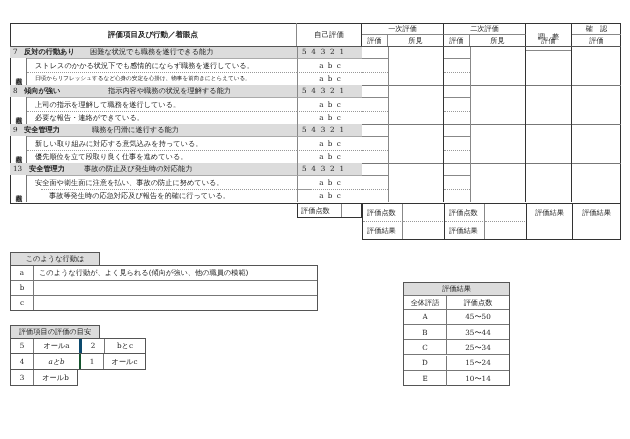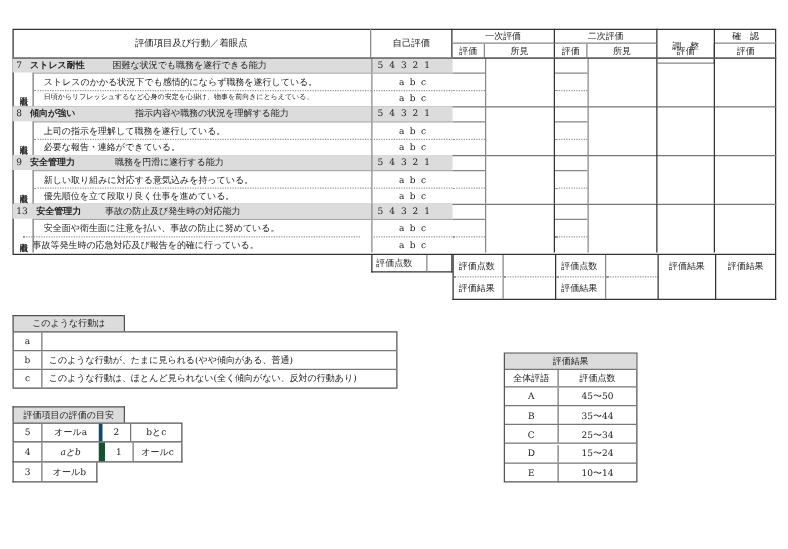--- a/index.html
+++ b/index.html
@@ -8,41 +8,41 @@
   .t{font-size:7.2px;line-height:1;white-space:nowrap;}
   .center{display:flex;align-items:center;justify-content:center;}
   .left{display:flex;align-items:center;}
   .gray{background:#dcdcdc;}
 </style>
 </head>
 <body>
 
 <div class="abs" style="left:10px;top:23px;width:611px;height:181px;border:1.5px solid #333;"></div>
 
-<div class="abs center t" style="left:10px;top:23px;width:287px;height:23px;border-right:1px solid #888;font-size:7.5px;">評価項目及び行動／着眼点</div>
+<div class="abs center t" style="left:10px;top:23px;width:287px;height:23px;border-right:1px solid #888;font-size:7.5px;font-weight:bold;">評価項目及び行動／着眼点</div>
 <div class="abs center t" style="left:297px;top:23px;width:65px;height:23px;border-right:1.5px solid #333;font-size:7.5px;">自己評価</div>
 
 <div class="abs center t" style="left:362px;top:23px;width:82px;height:12px;border-bottom:1px solid #888;border-right:1.5px solid #333;">一次評価</div>
 <div class="abs center t" style="left:362px;top:35px;width:26px;height:11px;border-right:1px solid #888;">評価</div>
 <div class="abs center t" style="left:388px;top:35px;width:56px;height:11px;border-right:1.5px solid #333;">所見</div>
 
 <div class="abs center t" style="left:444px;top:23px;width:82px;height:12px;border-bottom:1px solid #888;border-right:1.5px solid #333;">二次評価</div>
 <div class="abs center t" style="left:444px;top:35px;width:26px;height:11px;border-right:1px solid #888;">評価</div>
 <div class="abs center t" style="left:470px;top:35px;width:56px;height:11px;border-right:1.5px solid #333;">所見</div>
 
 <div class="abs center t" style="left:526px;top:23px;width:46px;height:28px;border-bottom:1px solid #888;border-right:1.5px solid #333;">調　整</div>
 <div class="abs center t" style="left:526px;top:35px;width:46px;height:11px;border-right:1.5px solid #333;">評価</div>
 <div class="abs center t" style="left:572px;top:23px;width:49px;height:12px;border-bottom:1px solid #888;">確　認</div>
 <div class="abs center t" style="left:572px;top:35px;width:49px;height:11px;">評価</div>
 
 <div id="items-container">
     <div class="abs" style="left:10px;top:46px;width:611px;height:39px;border-top:1.5px solid #777;"></div>
     <div class="abs gray" style="left:10px;top:46px;width:352px;height:12px;"></div>
     <div class="abs t left" style="left:13px;top:46px;height:12px;">7</div>
-    <div class="abs t left" style="left:24px;top:46px;height:12px;font-weight:bold;">ストレス耐性</div>
+    <div class="abs t left" style="left:24px;top:46px;height:12px;font-weight:bold;">反対の行動あり</div>
     <div class="abs t left" style="left:90px;top:46px;height:12px;">困難な状況でも職務を遂行できる能力</div>
     <div class="abs t center" style="left:10px;top:58px;width:17px;height:27px;border-right:1px solid #777;writing-mode:vertical-rl;font-size:7px;letter-spacing:0px;">着眼点</div>
     <div class="abs t left" style="left:27px;top:58px;width:270px;height:13.5px;padding-left:8px;border-top:1px solid #aaa;font-size:7.2px;">ストレスのかかる状況下でも感情的にならず職務を遂行している。</div>
     <div class="abs t center" style="left:297px;top:58px;width:65px;height:13.5px;border-top:1px solid #aaa;border-left:1px solid #888;word-spacing:2px;">a b c</div>
     <div class="abs" style="left:362px;top:58px;width:26px;height:13.5px;border-top:1px solid #888;"></div>
     <div class="abs" style="left:444px;top:58px;width:26px;height:13.5px;border-top:1px solid #888;"></div>
     <div class="abs t left" style="left:27px;top:71.5px;width:270px;height:13.5px;padding-left:8px;border-top:1px dotted #999;font-size:5.6px;">日頃からリフレッシュするなど心身の安定を心掛け、物事を前向きにとらえている。</div>
     <div class="abs t center" style="left:297px;top:71.5px;width:65px;height:13.5px;border-top:1px dotted #999;border-left:1px solid #888;word-spacing:2px;">a b c</div>
     <div class="abs" style="left:362px;top:71.5px;width:26px;height:13.5px;border-top:1px dotted #999;"></div>
     <div class="abs" style="left:444px;top:71.5px;width:26px;height:13.5px;border-top:1px dotted #999;"></div>
@@ -95,21 +95,21 @@
     <div class="abs" style="left:10px;top:163px;width:611px;height:39px;border-top:1.5px solid #777;"></div>
     <div class="abs gray" style="left:10px;top:163px;width:352px;height:12px;"></div>
     <div class="abs t left" style="left:13px;top:163px;height:12px;">13</div>
     <div class="abs t left" style="left:29px;top:163px;height:12px;font-weight:bold;">安全管理力</div>
     <div class="abs t left" style="left:84px;top:163px;height:12px;">事故の防止及び発生時の対応能力</div>
     <div class="abs t center" style="left:10px;top:175px;width:17px;height:27px;border-right:1px solid #777;writing-mode:vertical-rl;font-size:7px;letter-spacing:0px;">着眼点</div>
     <div class="abs t left" style="left:27px;top:175px;width:270px;height:13.5px;padding-left:8px;border-top:1px solid #aaa;font-size:7.2px;">安全面や衛生面に注意を払い、事故の防止に努めている。</div>
     <div class="abs t center" style="left:297px;top:175px;width:65px;height:13.5px;border-top:1px solid #aaa;border-left:1px solid #888;word-spacing:2px;">a b c</div>
     <div class="abs" style="left:362px;top:175px;width:26px;height:13.5px;border-top:1px solid #888;"></div>
     <div class="abs" style="left:444px;top:175px;width:26px;height:13.5px;border-top:1px solid #888;"></div>
-    <div class="abs t left" style="left:18px;top:188.5px;width:270px;height:13.5px;padding-left:8px;border-top:1px dotted #999;font-size:7.2px;">事故等発生時の応急対応及び報告を的確に行っている。</div>
+    <div class="abs t left" style="left:41px;top:188.5px;width:270px;height:13.5px;padding-left:8px;border-top:1px dotted #999;font-size:7.2px;">事故等発生時の応急対応及び報告を的確に行っている。</div>
     <div class="abs t center" style="left:297px;top:188.5px;width:65px;height:13.5px;border-top:1px dotted #999;border-left:1px solid #888;word-spacing:2px;">a b c</div>
     <div class="abs" style="left:362px;top:188.5px;width:26px;height:13.5px;border-top:1px dotted #999;"></div>
     <div class="abs" style="left:444px;top:188.5px;width:26px;height:13.5px;border-top:1px dotted #999;"></div>
     <div class="abs t left" style="left:297px;top:163px;width:65px;height:12px;padding-left:4px;border-left:1px solid #888;word-spacing:2.5px;">5 4 3 2 1</div>
     <div class="abs" style="left:362px;top:163px;width:26px;height:12px;"></div>
     <div class="abs" style="left:388px;top:163px;width:56px;height:39px;border-left:1px solid #888;border-right:1.5px solid #333;"></div>
     <div class="abs" style="left:470px;top:163px;width:56px;height:39px;border-left:1px solid #888;border-right:1.5px solid #333;"></div>
     <div class="abs" style="left:526px;top:163px;width:46px;height:39px;border-right:1.5px solid #333;"></div>
     <div class="abs" style="left:572px;top:163px;width:49px;height:39px;"></div>
     <div class="abs" style="left:10px;top:46px;width:611px;height:0;border-top:1.5px solid #555;"></div>
@@ -138,42 +138,41 @@
   <div class="t center" style="height:18px;">評価結果</div>
 </div>
 <div class="abs" style="left:572px;top:204px;width:49px;height:36px;border:1.5px solid #333;border-top:none;">
   <div class="t center" style="height:18px;">評価結果</div>
 </div>
 
 <div class="abs t center gray" style="left:10px;top:252px;width:90px;height:13px;border:1px solid #555;border-bottom:none;">このような行動は</div>
 <div class="abs" style="left:10px;top:265px;width:308px;height:46px;border:1px solid #555;">
   <div class="abs" style="left:0;top:0;width:100%;height:15px;border-bottom:1px solid #777;display:flex;">
     <div class="t center" style="width:22px;border-right:1px solid #777;">a</div>
+    <div class="t left" style="padding-left:5px;">このような行動が、よく見られる(傾向が強い、他の職員の模範)</div>
   </div>
   <div class="abs" style="left:0;top:15px;width:100%;height:15px;border-bottom:1px solid #777;display:flex;">
     <div class="t center" style="width:22px;border-right:1px solid #777;">b</div>
-    <div class="t left" style="padding-left:5px;">このような行動が、たまに見られる(やや傾向がある、普通)</div>
   </div>
   <div class="abs" style="left:0;top:30px;width:100%;height:14px;display:flex;">
     <div class="t center" style="width:22px;border-right:1px solid #777;">c</div>
-    <div class="t left" style="padding-left:5px;">このような行動は、ほとんど見られない(全く傾向がない、反対の行動あり)</div>
   </div>
 </div>
 
 <div class="abs t center gray" style="left:10px;top:325px;width:90px;height:13px;border:1px solid #555;border-bottom:none;">評価項目の評価の目安</div>
 <div class="abs" style="left:10px;top:338px;width:136px;height:48px;">
   <div class="abs" style="left:0;top:0;width:136px;height:16px;border:1px solid #555;display:flex;">
     <div class="t center" style="width:22px;border-right:1px solid #777;">5</div>
     <div class="t center" style="width:45px;border-right:3px solid #0c4a6e;">オールa</div>
     <div class="t center" style="width:22px;border-right:1px solid #777;">2</div>
     <div class="t center" style="flex:1;">bとc</div>
   </div>
   <div class="abs" style="left:0;top:16px;width:136px;height:16px;border:1px solid #555;border-top:none;display:flex;">
     <div class="t center" style="width:22px;border-right:1px solid #777;">4</div>
-    <div class="t center" style="width:45px;border-right:5px solid #14532d;font-style:italic;">aとb</div>
+    <div class="t center" style="width:45px;border-right:2px solid #14532d;font-style:italic;">aとb</div>
     <div class="t center" style="width:22px;border-right:1px solid #777;">1</div>
     <div class="t center" style="flex:1;">オールc</div>
   </div>
   <div class="abs" style="left:0;top:32px;width:68px;height:16px;border:1px solid #555;border-top:none;display:flex;">
     <div class="t center" style="width:22px;border-right:1px solid #777;">3</div>
     <div class="t center" style="flex:1;">オールb</div>
   </div>
 </div>
 
 <div class="abs" style="left:403px;top:282px;width:107px;height:104px;border:1px solid #555;">

